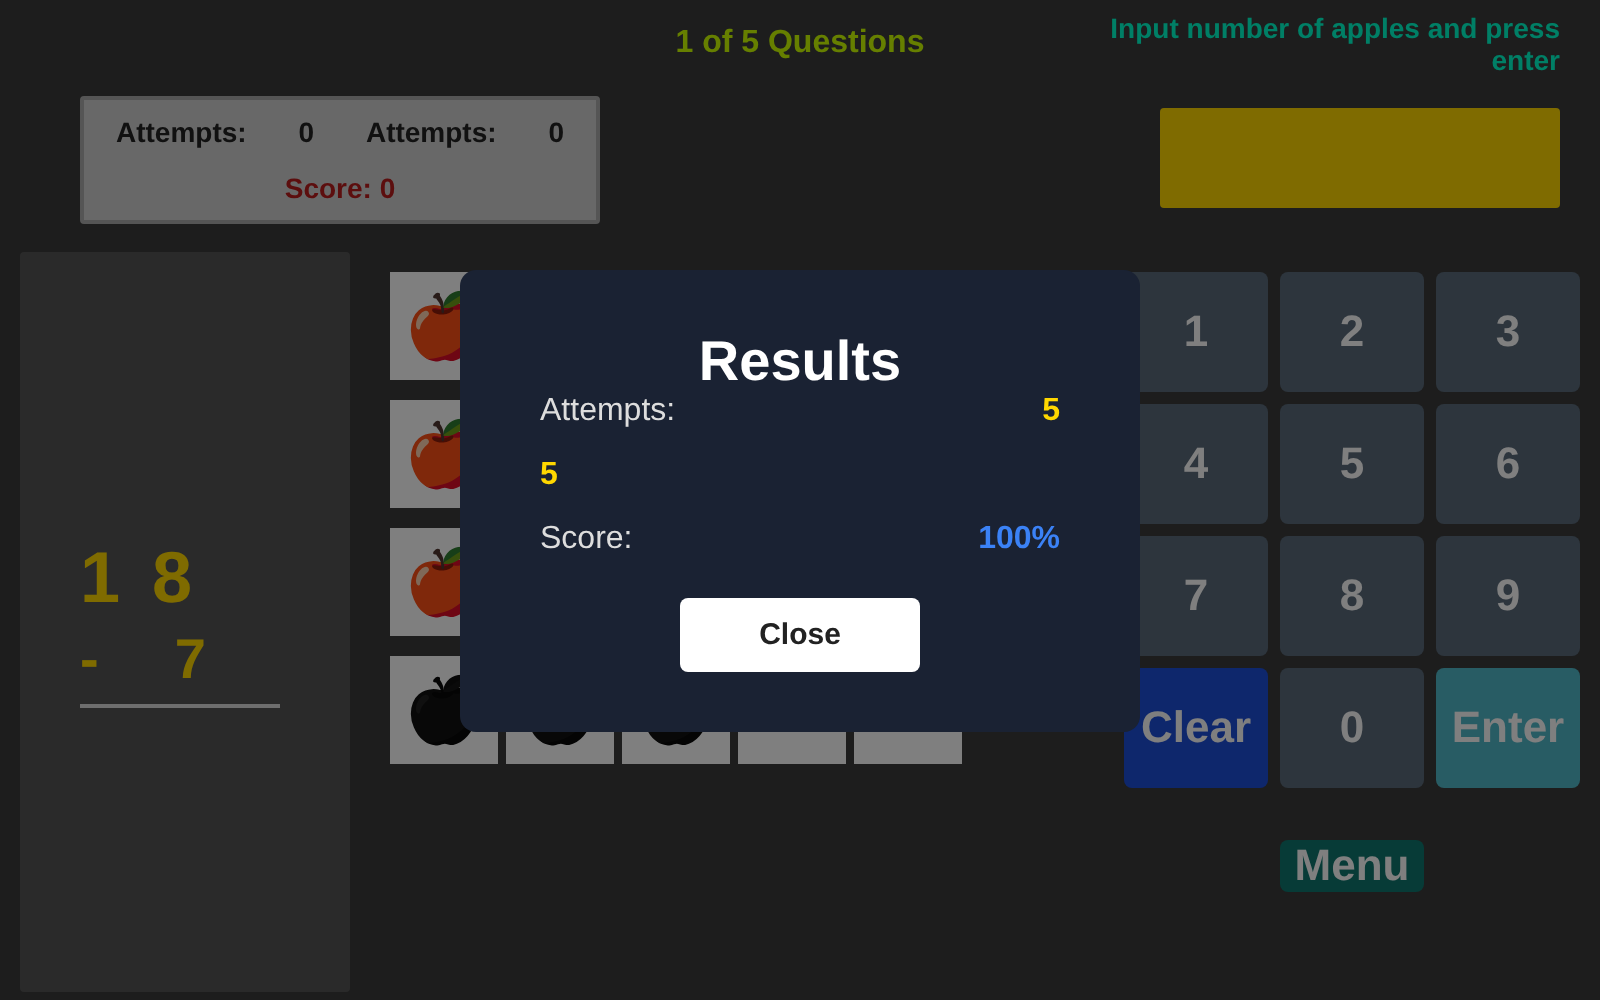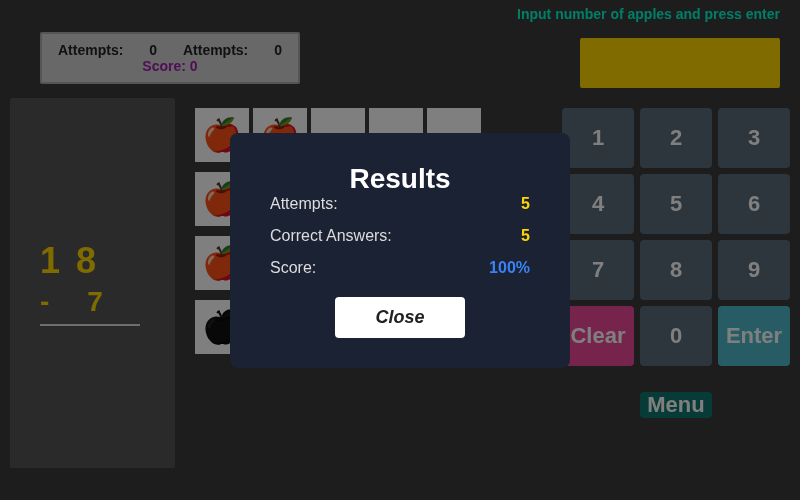--- a/index.html
+++ b/index.html
@@ -53,22 +53,22 @@
       justify-content: space-between;
       font-size: 14px;
       font-weight: bold;
       color: #222;
     }
 
     .stats-score {
       text-align: center;
       font-size: 14px;
       font-weight: bold;
-      color: #a21caf;
-      margin-top: 0;
+      color: #b91c1c;
+      margin-top: 12px;
     }
 
     
     .input-display {
       background-color: #ffd700;
       width: 200px;
       height: 50px;
       position: absolute;
       top: 10px;
       right: 20px;
@@ -168,21 +168,21 @@
       font-weight: bold;
       border: none;
       border-radius: 4px;
       cursor: pointer;
       display: flex;
       align-items: center;
       justify-content: center;
     }
 
     .numpad-btn.clear {
-      background-color: #ec4899;
+      background-color: #1d4ed8;
     }
 
     .numpad-btn.enter {
       background-color: #50b8c8;
     }
 
     .numpad-btn.menu {
       background-color: #0f766e;
       grid-column: 2;
       margin-top: 20px;
@@ -239,31 +239,31 @@
     }
 
     .close-btn {
       display: block;
       margin: 20px auto 0;
       background-color: #fff;
       color: #222;
       border: none;
       border-radius: 4px;
       padding: 10px 40px;
-      font-size: 18px;
+      font-size: 15px;
       font-weight: bold;
       cursor: pointer;
-      font-style: italic;
     }
   </style>
 </head>
 <body>
 
 <div class="top-bar">
   <div style="flex:1"></div>
+  <div class="questions-label">1 of 5 Questions</div>
   <div style="flex:1; display:flex; justify-content:flex-start;">
     <div class="input-instruction">Input number of apples and press enter</div>
   </div>
 </div>
 
 <div style="display:flex; align-items:flex-start; padding: 0 20px; gap: 20px; position: relative;">
   <div class="stats-box">
     <div class="stats-row">
       <span>Attempts:</span>
       <span>0</span>
@@ -363,21 +363,20 @@
 </div>
 
 <div class="overlay">
   <div class="results-modal">
     <div class="results-title">Results</div>
     <div class="results-row">
       <span>Attempts:</span>
       <span class="results-value">5</span>
     </div>
     <div class="results-row">
-      <span>Correct Answers:</span>
       <span class="results-value">5</span>
     </div>
     <div class="results-row">
       <span>Score:</span>
       <span class="results-value green">100%</span>
     </div>
     <button class="close-btn">Close</button>
   </div>
 </div>
 

